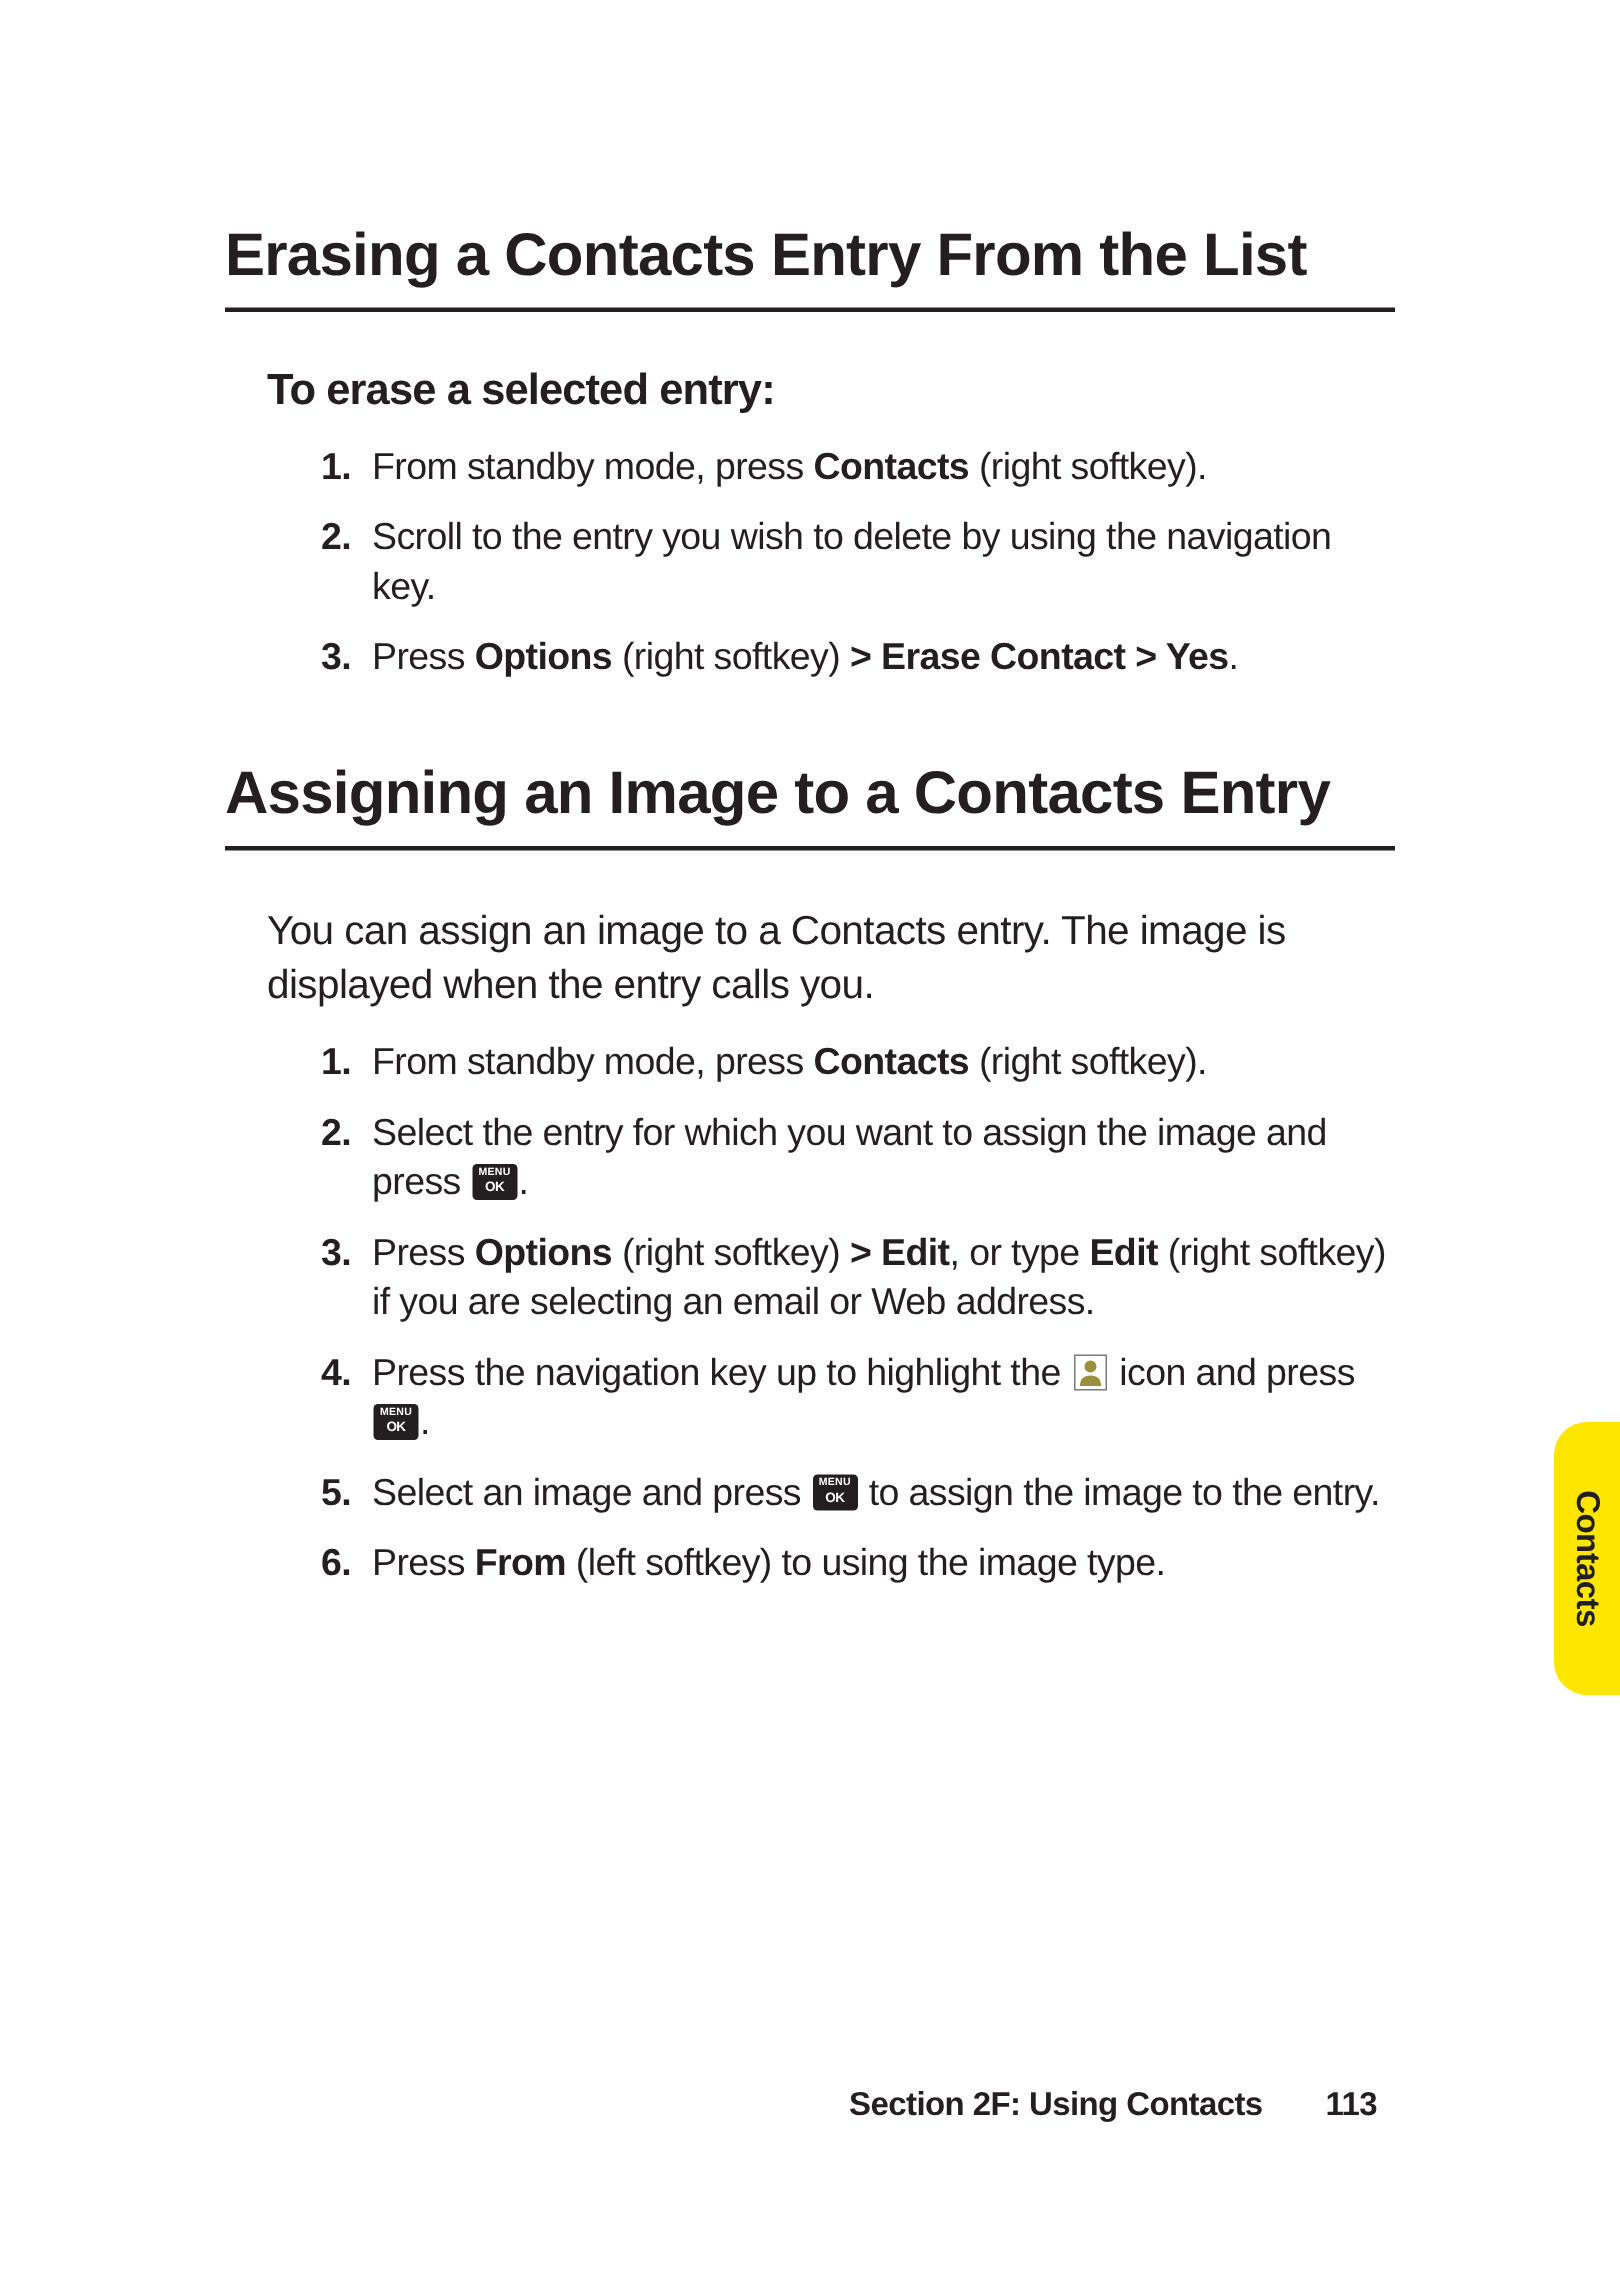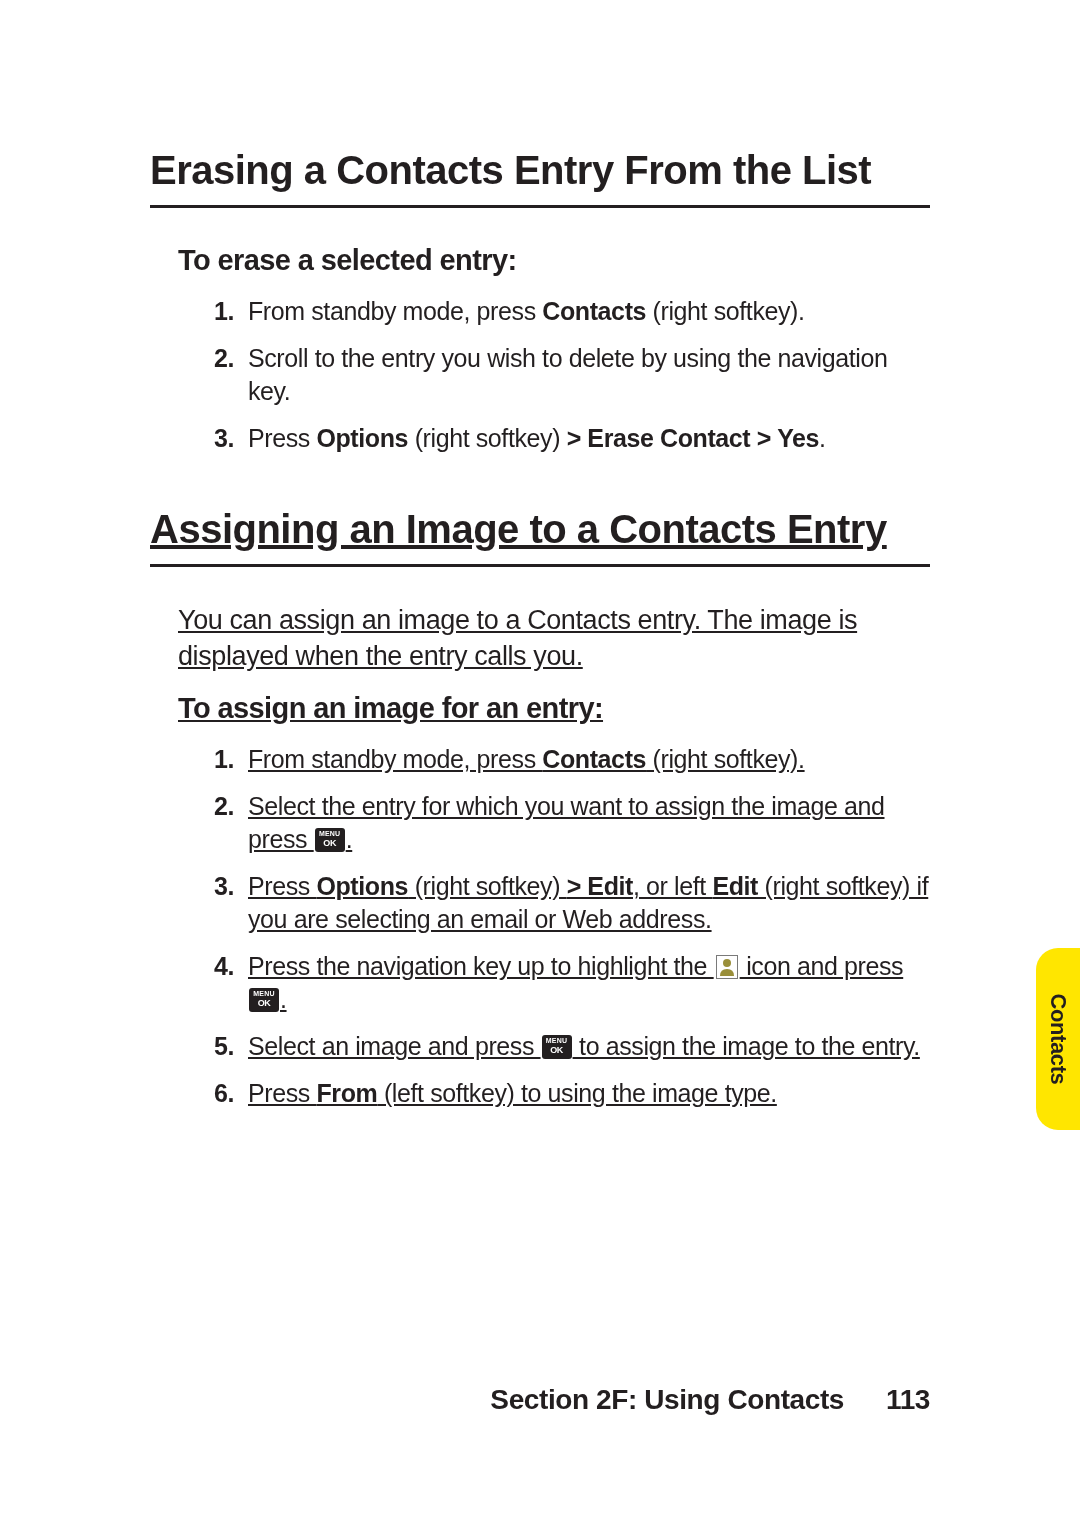--- a/index.html
+++ b/index.html
@@ -127,28 +127,28 @@
     transform: translate(-50%, -50%) rotate(90deg);
     font-size: 22px;
     font-weight: 700;
     letter-spacing: -0.4px;
     color: #231f20;
     white-space: nowrap;
   }
   .footer {
     position: absolute;
     bottom: 110px;
-    right: 150px;
-    font-size: 28px;
+    right: 162px;
+    font-size: 22px;
     letter-spacing: -0.4px;
     white-space: nowrap;
   }
   .footer .section { font-weight: 700; }
   .footer .pagenum { font-weight: 700; margin-left: 42px; }
-  .sect2 { margin-top: 52px; text-decoration: underline; }
+  .sect2 { margin-top: 52px; }
 </style>
 </head>
 <body>
 
 <div class="page">
 
   <h1 class="heading">Erasing a Contacts Entry From the List</h1>
   <hr class="rule">
 
   <div class="indent-block">
@@ -170,34 +170,33 @@
     </ol>
   </div>
 
   <div class="sect2">
     <h1 class="heading">Assigning an Image to a Contacts Entry</h1>
     <hr class="rule">
 
     <div class="indent-block">
       <p class="para">You can assign an image to a Contacts entry. The image is displayed when the entry calls you.</p>
 
-      <p class="subhead">To assign an image for an entry:</p>
 
       <ol class="steps">
         <li>
           <span class="num">1.</span>
           <span>From standby mode, press </span><span class="b">Contacts</span><span> (right softkey).</span>
         </li>
         <li>
           <span class="num">2.</span>
           <span>Select the entry for which you want to assign the image and press </span><span class="menu-ok-icon"></span><span>.</span>
         </li>
         <li>
           <span class="num">3.</span>
-          <span>Press </span><span class="b">Options</span><span> (right softkey) </span><span class="b">&gt; Edit</span><span>, or left </span><span class="b">Edit</span><span> (right softkey) if you are selecting an email or Web address.</span>
+          <span>Press </span><span class="b">Options</span><span> (right softkey) </span><span class="b">&gt; Edit</span><span>, or type </span><span class="b">Edit</span><span> (right softkey) if you are selecting an email or Web address.</span>
         </li>
         <li>
           <span class="num">4.</span>
           <span>Press the navigation key up to highlight the </span><span class="contact-icon"><svg width="16" height="18" viewBox="0 0 16 18">
                 <circle cx="8" cy="5" r="4" fill="#9a8f3a"></circle>
                 <path d="M1 18 Q1 11 8 11 Q15 11 15 18 Z" fill="#9a8f3a"></path>
               </svg></span><span> icon and press </span><span class="menu-ok-icon"></span><span>.</span>
         </li>
         <li>
           <span class="num">5.</span>

